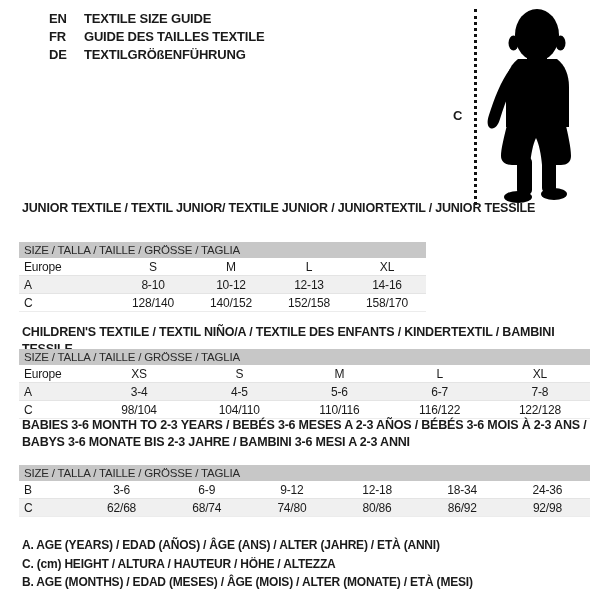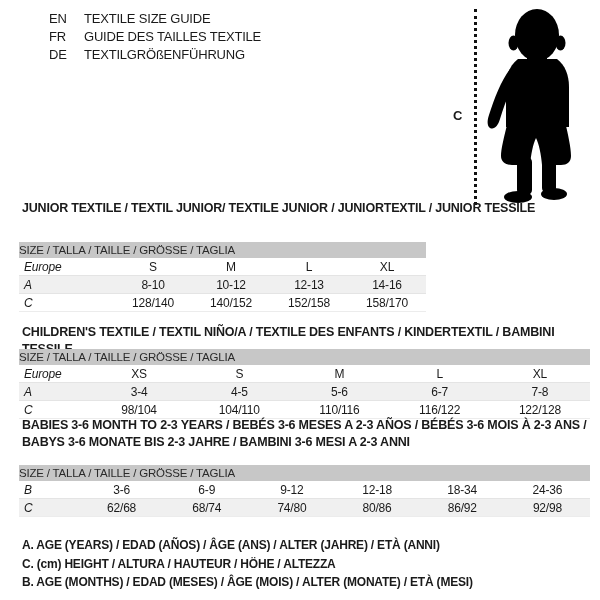--- a/index.html
+++ b/index.html
@@ -3,44 +3,44 @@
 <meta charset="utf-8">
 <style>
   html,body { margin:0; padding:0; background:#ffffff; }
   .page {
     position:relative; width:600px; height:600px; background:#ffffff;
     font-family:"Liberation Sans", sans-serif; color:#1a1a1a; overflow:hidden;
   }
 
   
   .langs { position:absolute; left:25px; top:10px; }
-  .lang-row { display:flex; font-weight:normal; font-size:13px; line-height:18px; letter-spacing:-0.2px;padding-left:24px; }
+  .lang-row { display:flex; font-weight:bold; font-size:13px; line-height:18px; letter-spacing:-0.2px;padding-left:24px; }
   .lang-code { width:35px; }
 
   
   .figure { position:absolute; left:450px; top:3px; width:145px; height:210px; }
   .height-line { position:absolute; left:24px; top:6px; height:196px; border-left:3px dotted #111; }
   .figure-marker { position:absolute; left:3px; top:105px; font-weight:bold; font-size:13px; }
   .baby-svg { position:absolute; left:30px; top:2px; }
 
   
   .section-title { position:absolute; font-weight:bold; font-size:12.5px; letter-spacing:-0.2px; line-height:17px; }
 
   
   .size-table { position:absolute; }
   .tbl-header {
     background:#c7c7c7; height:16px; line-height:16px; font-size:11.5px;
-    color:#2a2a2a; letter-spacing:-0.2px;
+    padding-left:5px; color:#2a2a2a; letter-spacing:-0.2px;
   }
   .size-table table { border-collapse:collapse; width:100%; table-layout:fixed; }
   .size-table td {
     font-size:12px; height:17px; text-align:center; padding:0;
     border-bottom:1px solid #e4e4e4; letter-spacing:-0.2px;
   }
-  .size-table td.lab { text-align:left; padding-left:5px;font-style:italic; }
+  .size-table td.lab { text-align:left; padding-left:5px; }
   .size-table tr:nth-child(even) td { background:#f0f0f0; }
   .size-table tr:last-child td { border-bottom:1px solid #ececec; }
 
   
   .notes { position:absolute; left:22px; top:536px; }
   .note-row { font-weight:bold; font-size:12px; line-height:18.5px; letter-spacing:-0.2px; }
 </style>
 </head>
 <body>
 

